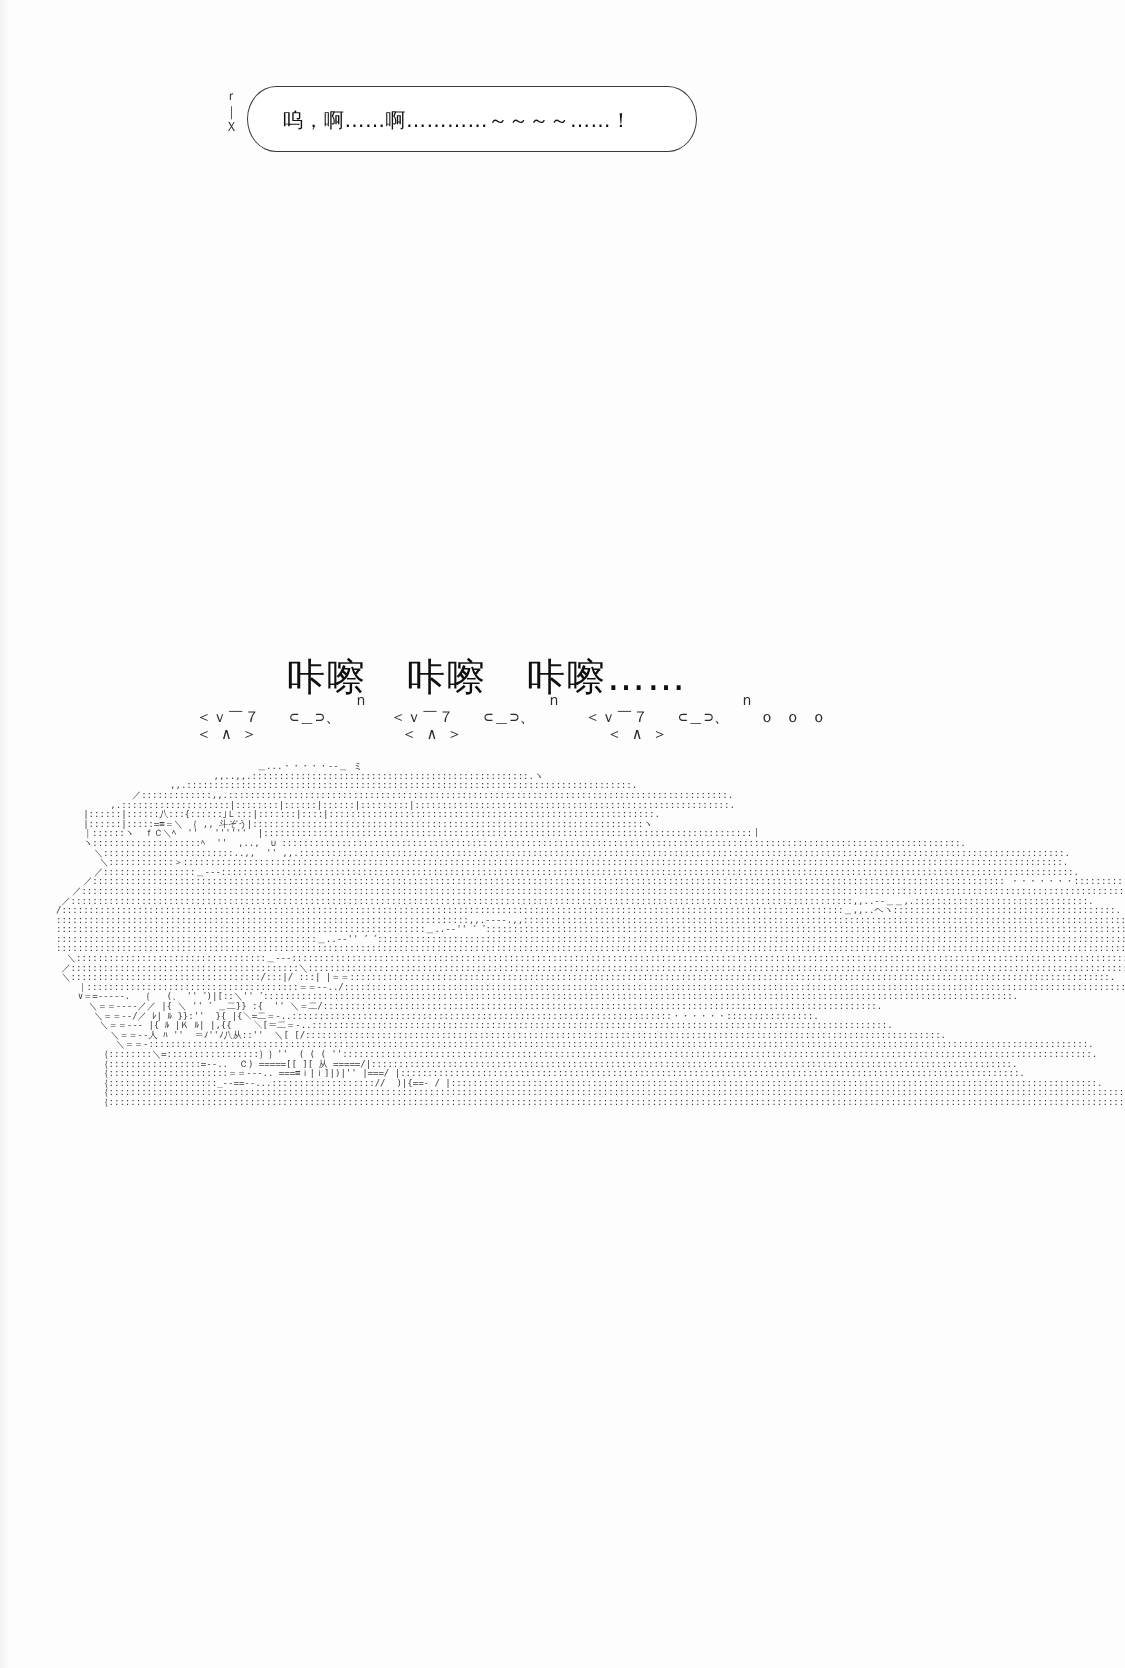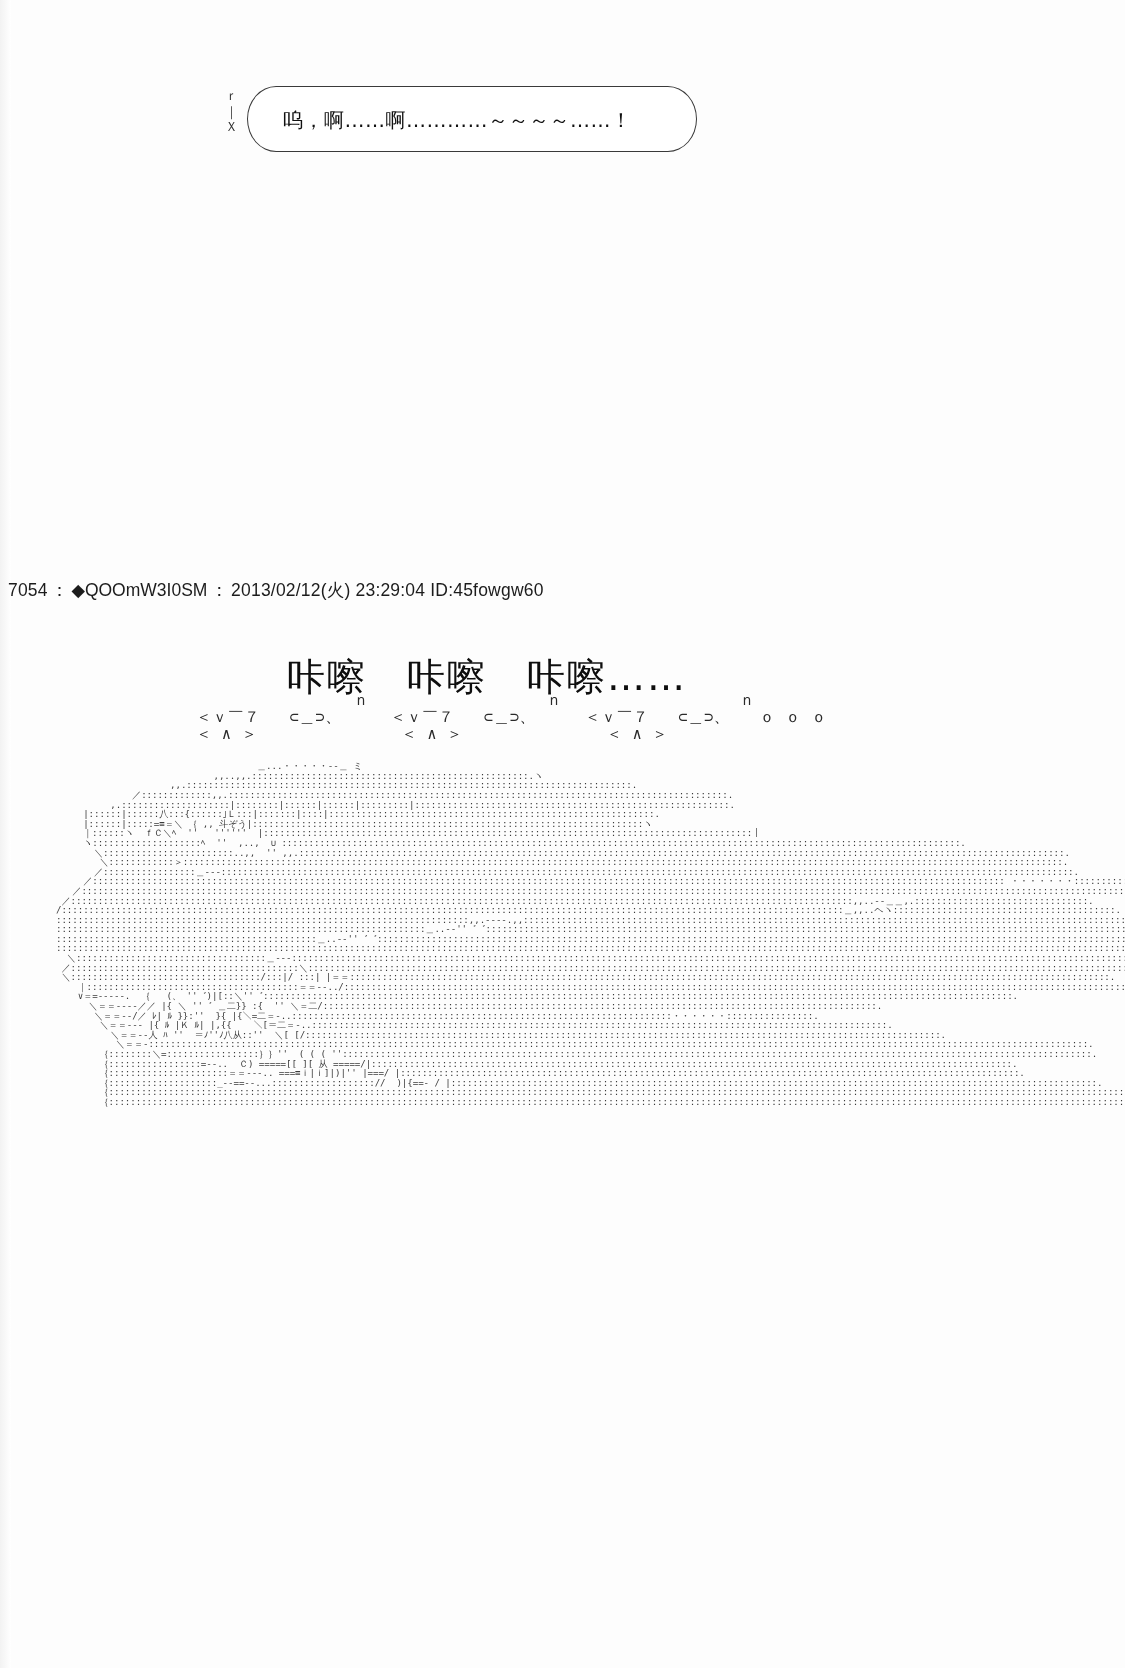--- a/index.html
+++ b/index.html
@@ -138,23 +138,20 @@
   <div class="scan-edge"></div>
 
   <div class="bubble-wrap">
     <div class="bubble-tail">ｒ
 ｜
 Ｘ</div>
     <div class="bubble-box"></div>
     <div class="bubble-text">呜，啊……啊…………～～～～……！</div>
   </div>
 
-  <div class="post-meta">
-    <span>7054</span><span class="sep">：</span><span class="trip">◆QOOmW3I0SM</span><span class="sep">：</span><span>2013/02/12(火) 23:29:04</span>&nbsp;<span>ID:45fowgw60</span>
-  </div>
 
   <div class="shutter-line">咔嚓　咔嚓　咔嚓……</div>
 
   <pre class="camera-row">                ｎ                  ｎ                  ｎ
 ＜ｖ￣７   ⊂＿⊃、     ＜ｖ￣７   ⊂＿⊃、     ＜ｖ￣７   ⊂＿⊃、   ｏ ｏ ｏ
 ＜ ∧ ＞            　 ＜ ∧ ＞           　  ＜ ∧ ＞</pre>
 
   <pre class="art-block">                                     ＿...・・・・・--＿ ミ
                              ,,..,,.:::::::::::::::::::::::::::::::::::::::::::::::::::.ヽ
                      ,,.::::::::::::::::::::::::::::::::::::::::::::::::::::::::::::::::::::::::::::::::::.

